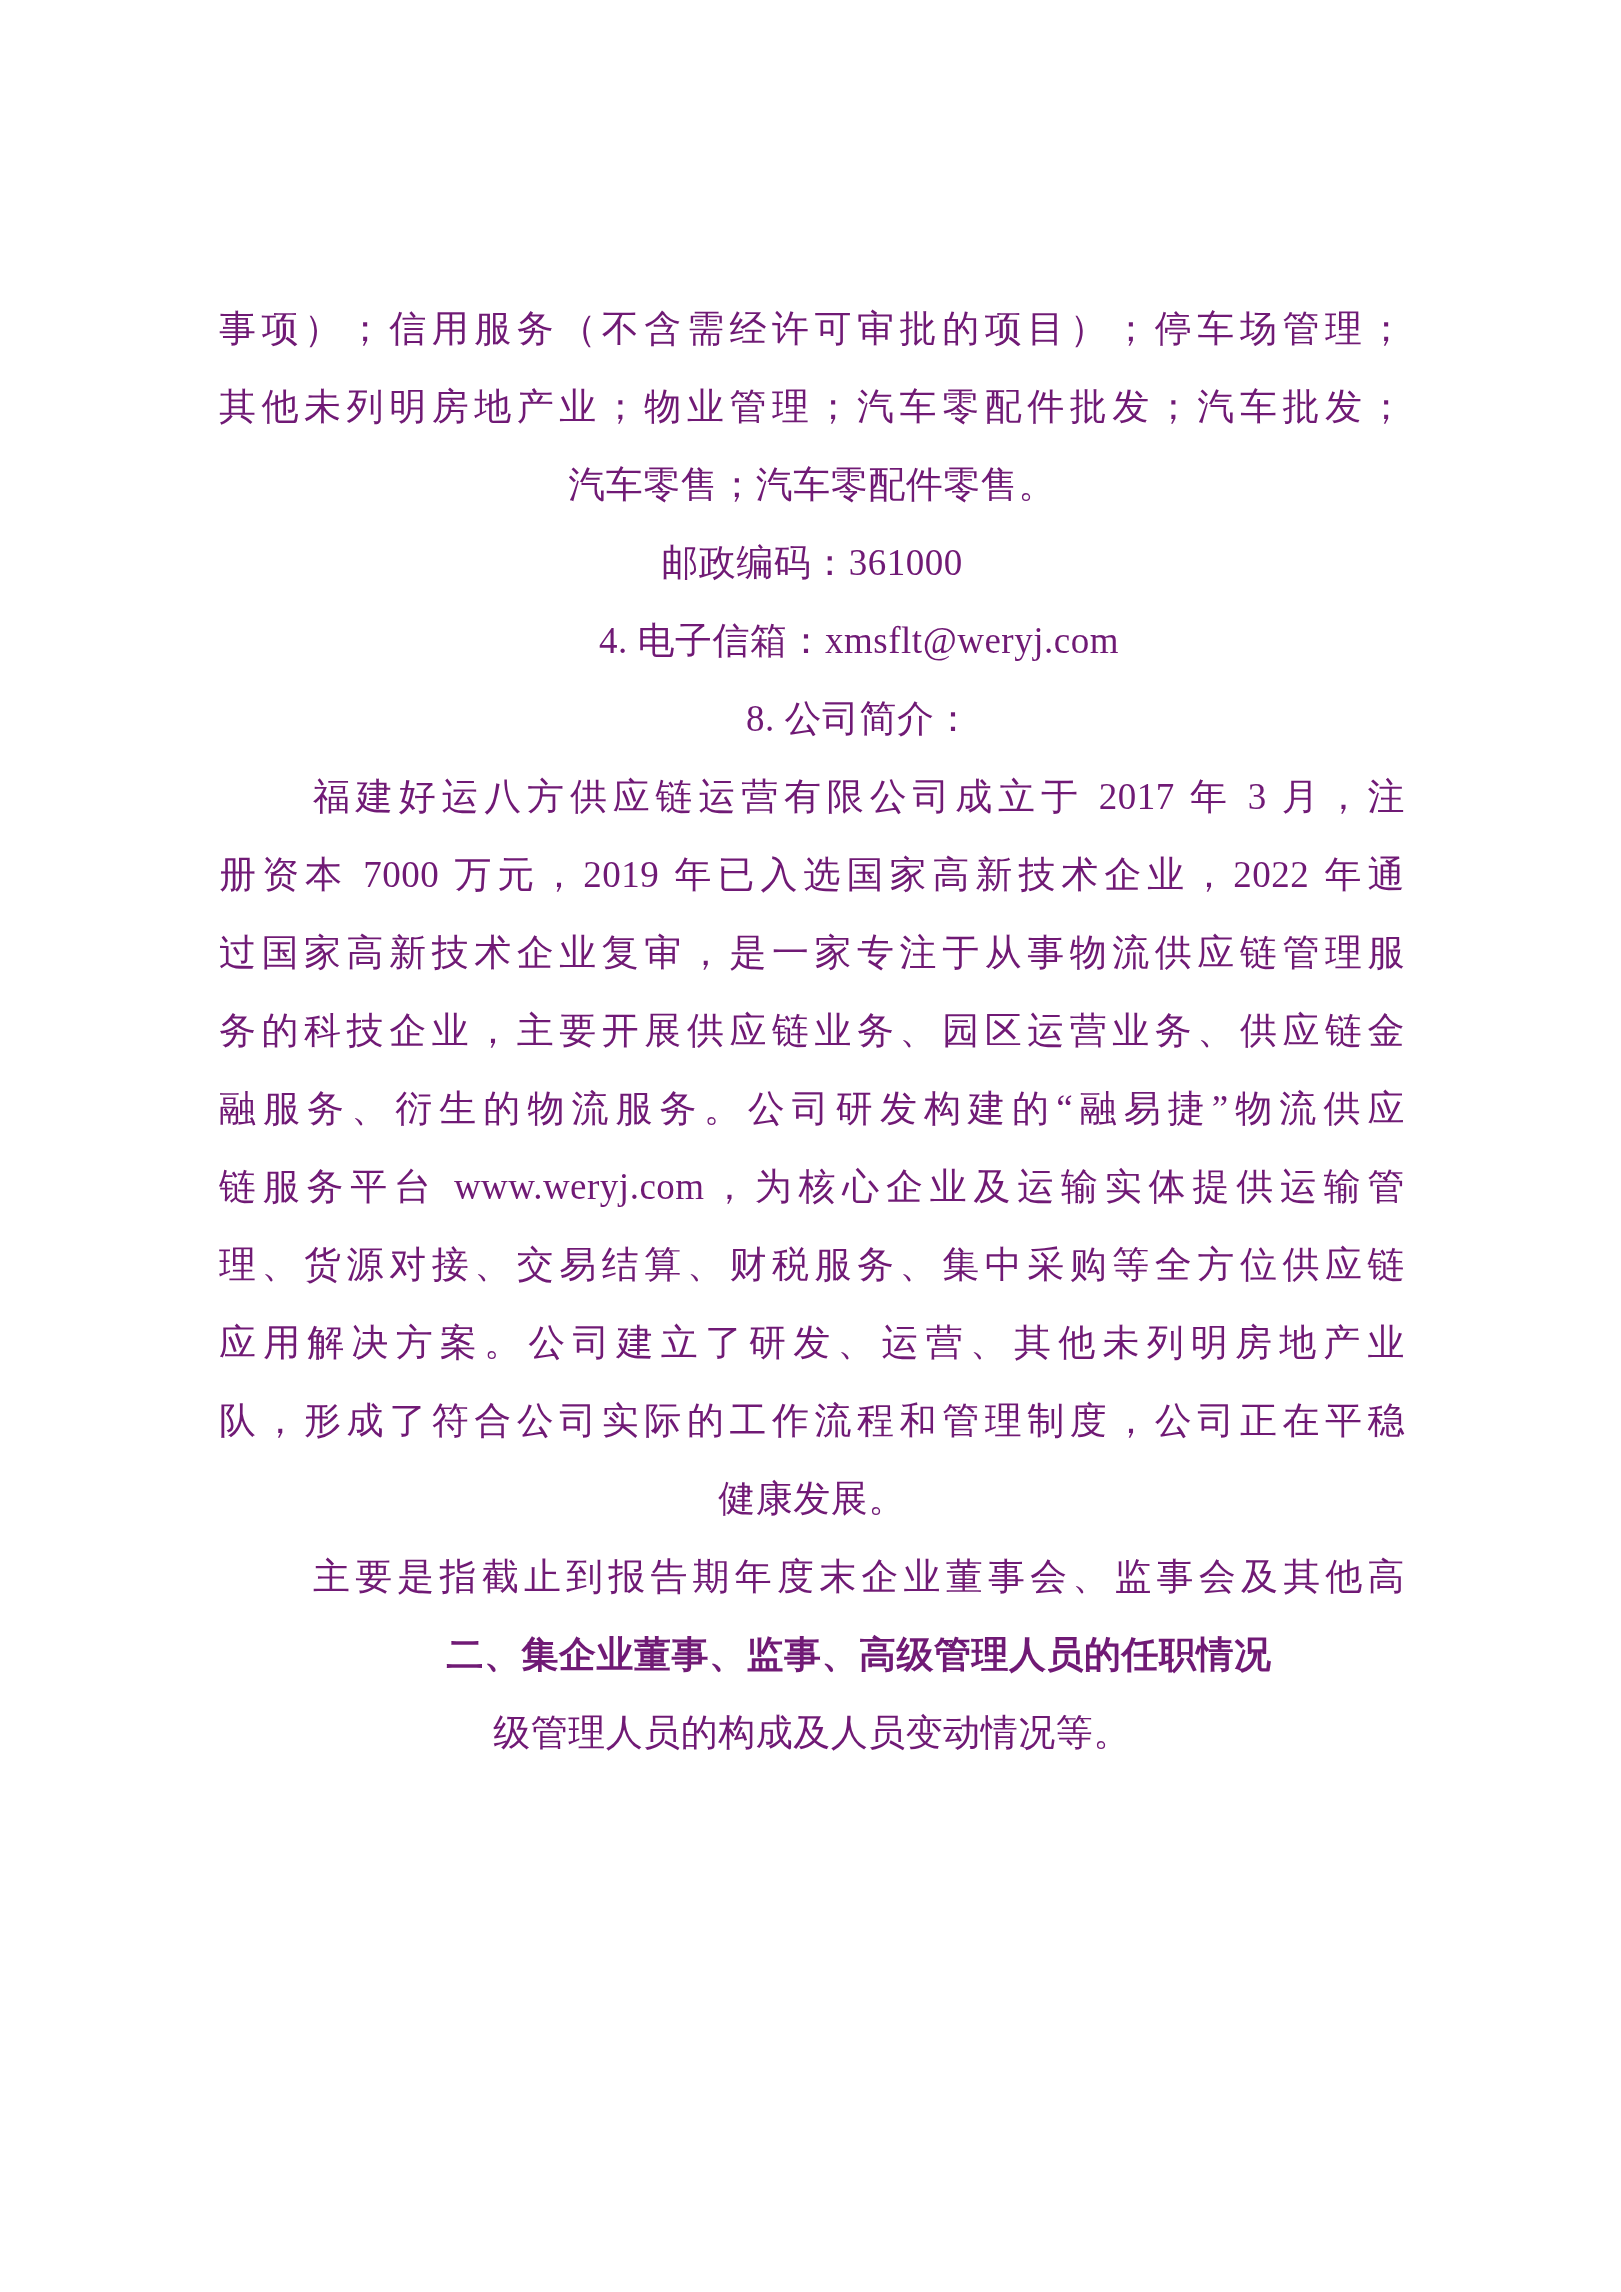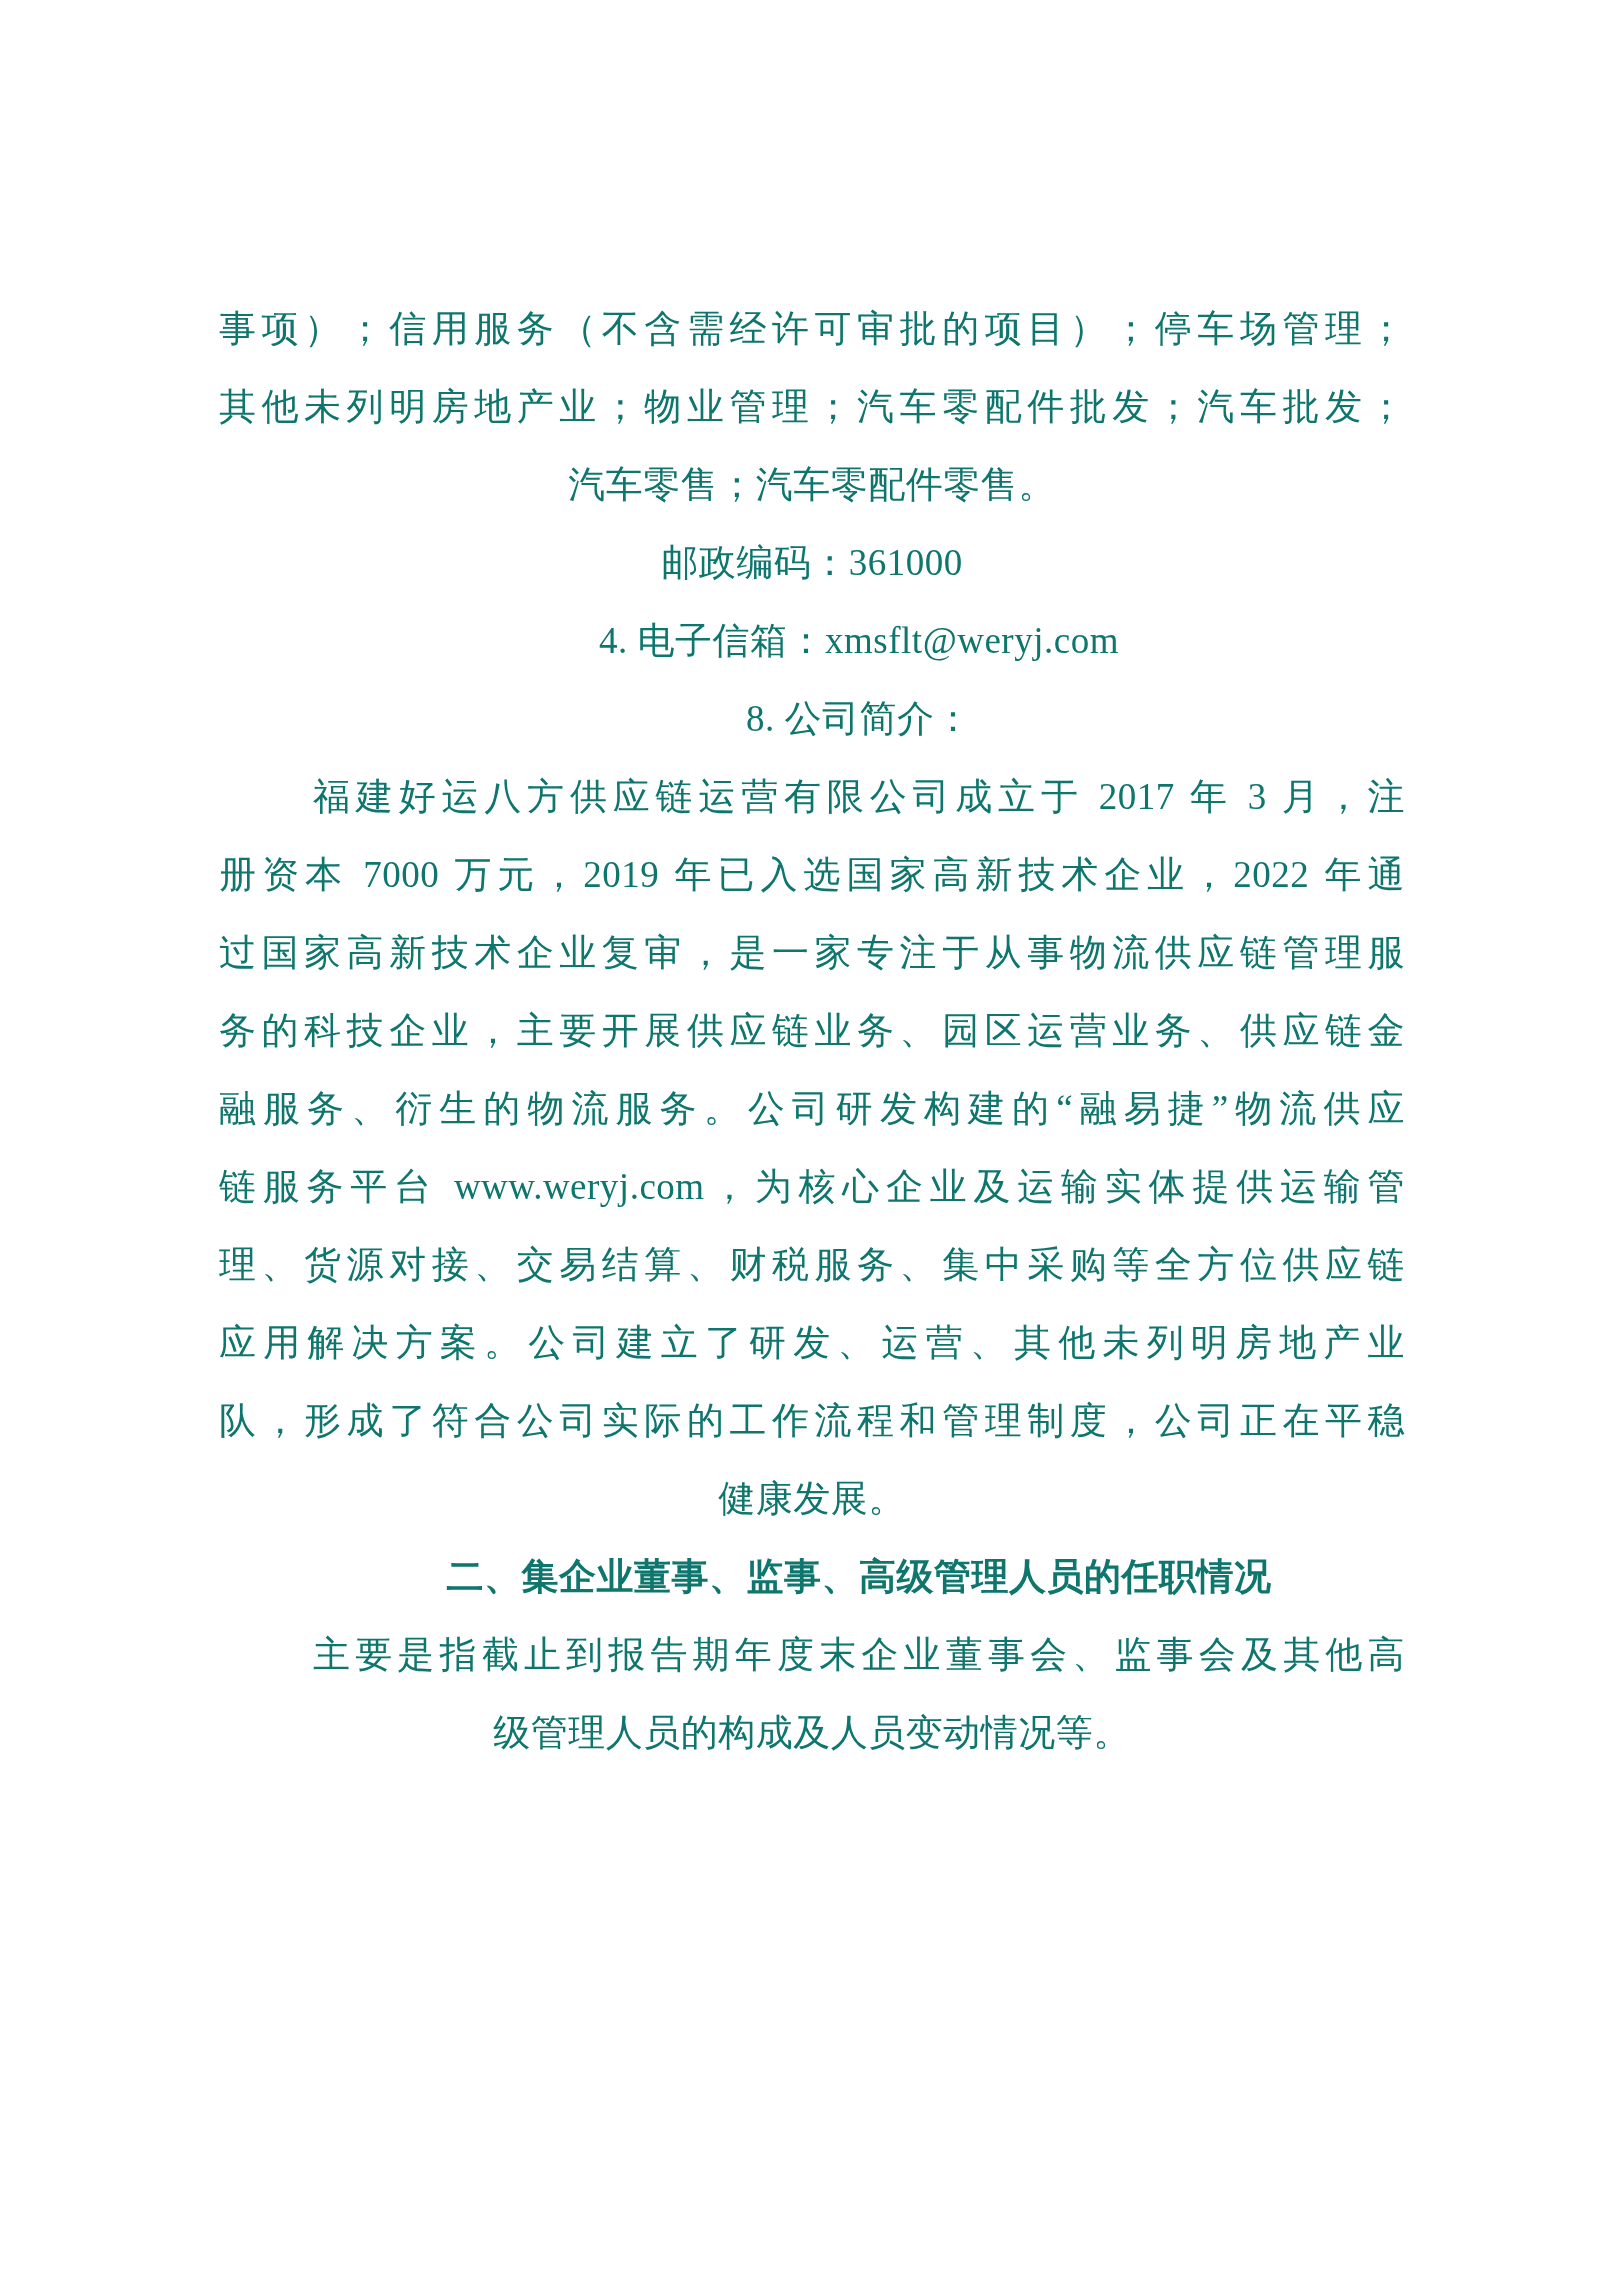--- a/index.html
+++ b/index.html
@@ -13,21 +13,21 @@
     height: 2293px;
     background: #ffffff;
     overflow: hidden;
     font-family: "Liberation Serif", "DejaVu Serif", serif;
   }
   .text-block {
     position: absolute;
     left: 219px;
     top: 290px;
     width: 1186px;
-    color: #0f766e;
+    color: #701a75;
     font-size: 37px;
     line-height: 78px;
     letter-spacing: 0.5px;
   }
   .line {
     height: 78px;
     overflow: hidden;
     text-align: center;
     white-space: normal;
   }
@@ -58,18 +58,18 @@
     <div class="line ind jf">福建好运八方供应链运营有限公司成立于 2017 年 3 月，注</div>
     <div class="line jf">册资本 7000 万元，2019 年已入选国家高新技术企业，2022 年通</div>
     <div class="line jf">过国家高新技术企业复审，是一家专注于从事物流供应链管理服</div>
     <div class="line jf">务的科技企业，主要开展供应链业务、园区运营业务、供应链金</div>
     <div class="line jf">融服务、衍生的物流服务。公司研发构建的“融易捷”物流供应</div>
     <div class="line jf">链服务平台 www.weryj.com，为核心企业及运输实体提供运输管</div>
     <div class="line jf">理、货源对接、交易结算、财税服务、集中采购等全方位供应链</div>
     <div class="line jf">应用解决方案。公司建立了研发、运营、其他未列明房地产业</div>
     <div class="line jf">队，形成了符合公司实际的工作流程和管理制度，公司正在平稳</div>
     <div class="line">健康发展。</div>
+    <div class="line ind jf">主要是指截止到报告期年度末企业董事会、监事会及其他高</div>
     <div class="line ind b">二、集企业董事、监事、高级管理人员的任职情况</div>
-    <div class="line ind jf">主要是指截止到报告期年度末企业董事会、监事会及其他高</div>
     <div class="line">级管理人员的构成及人员变动情况等。</div>
   </div>
 </div>
 
 
 </body></html>

